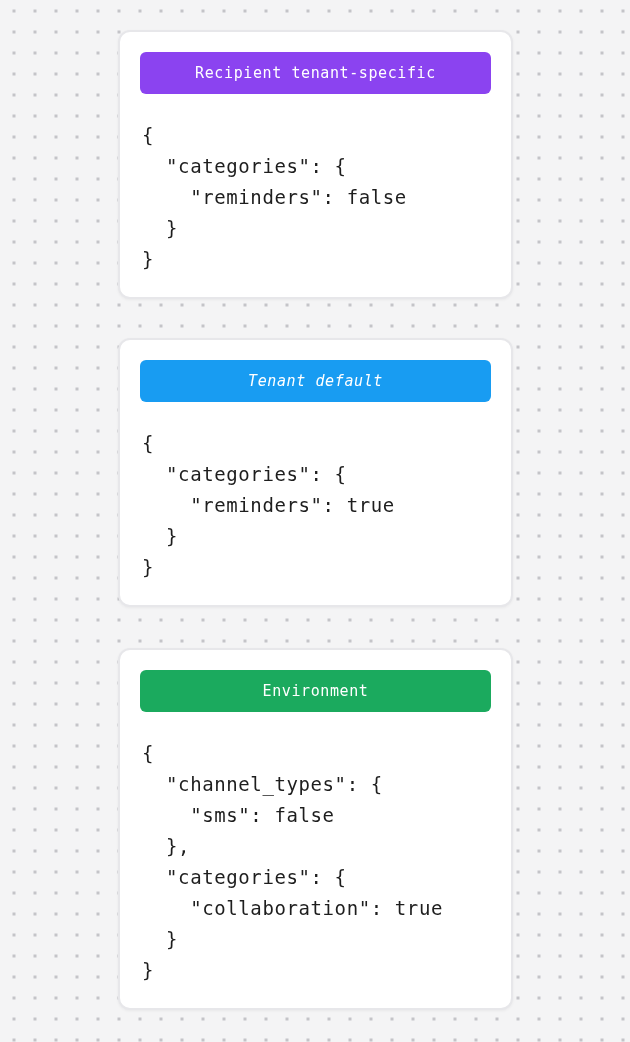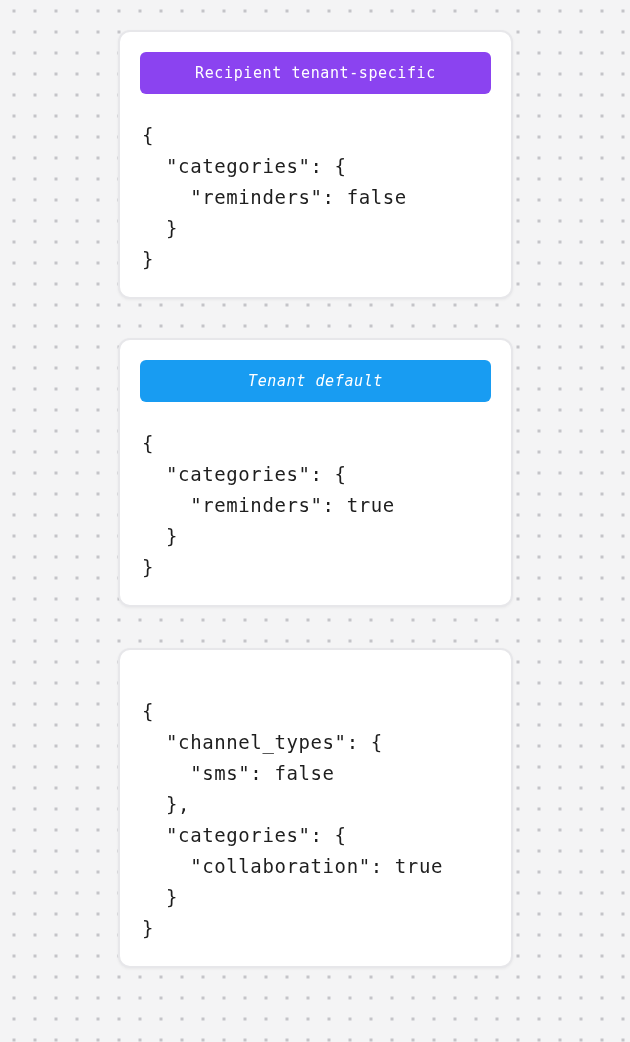--- a/index.html
+++ b/index.html
@@ -67,20 +67,21 @@
   <div class="card second">
     <div class="badge" style="background: rgb(24, 156, 242); color: rgb(255, 255, 255); font-style: italic;">Tenant default</div>
     <pre class="code">{
   "categories": {
     "reminders": true
   }
 }</pre>
   </div>
 
   <div class="card third">
+    <div class="badge" style="background: rgb(27, 170, 94); color: rgb(255, 255, 255);">Environment</div>
     <pre class="code">{
   "channel_types": {
     "sms": false
   },
   "categories": {
     "collaboration": true
   }
 }</pre>
   </div>
 

